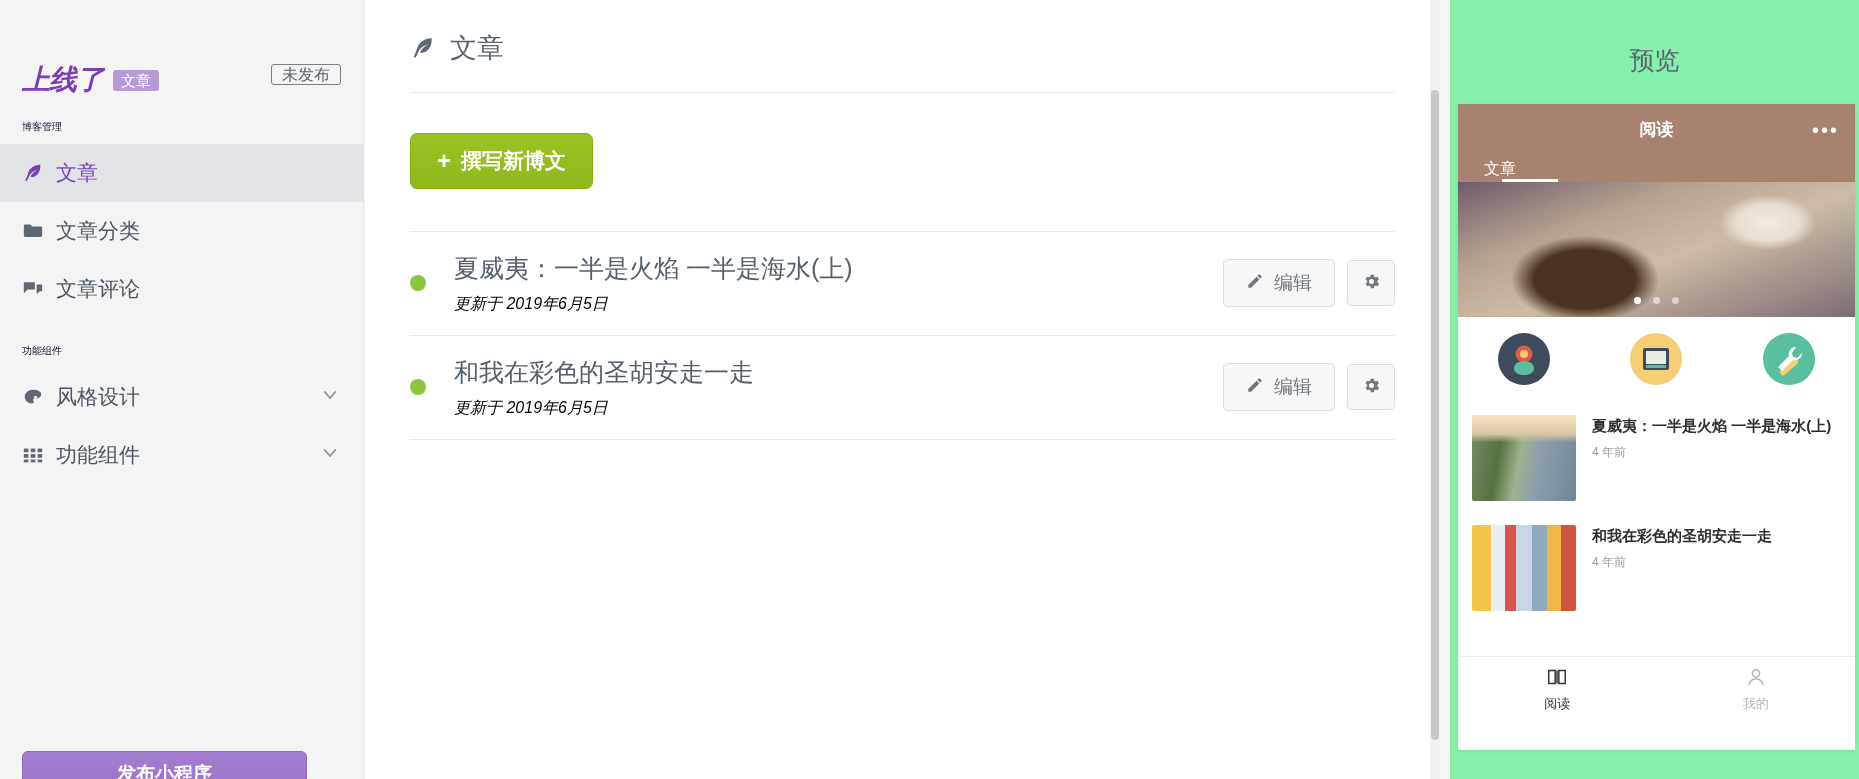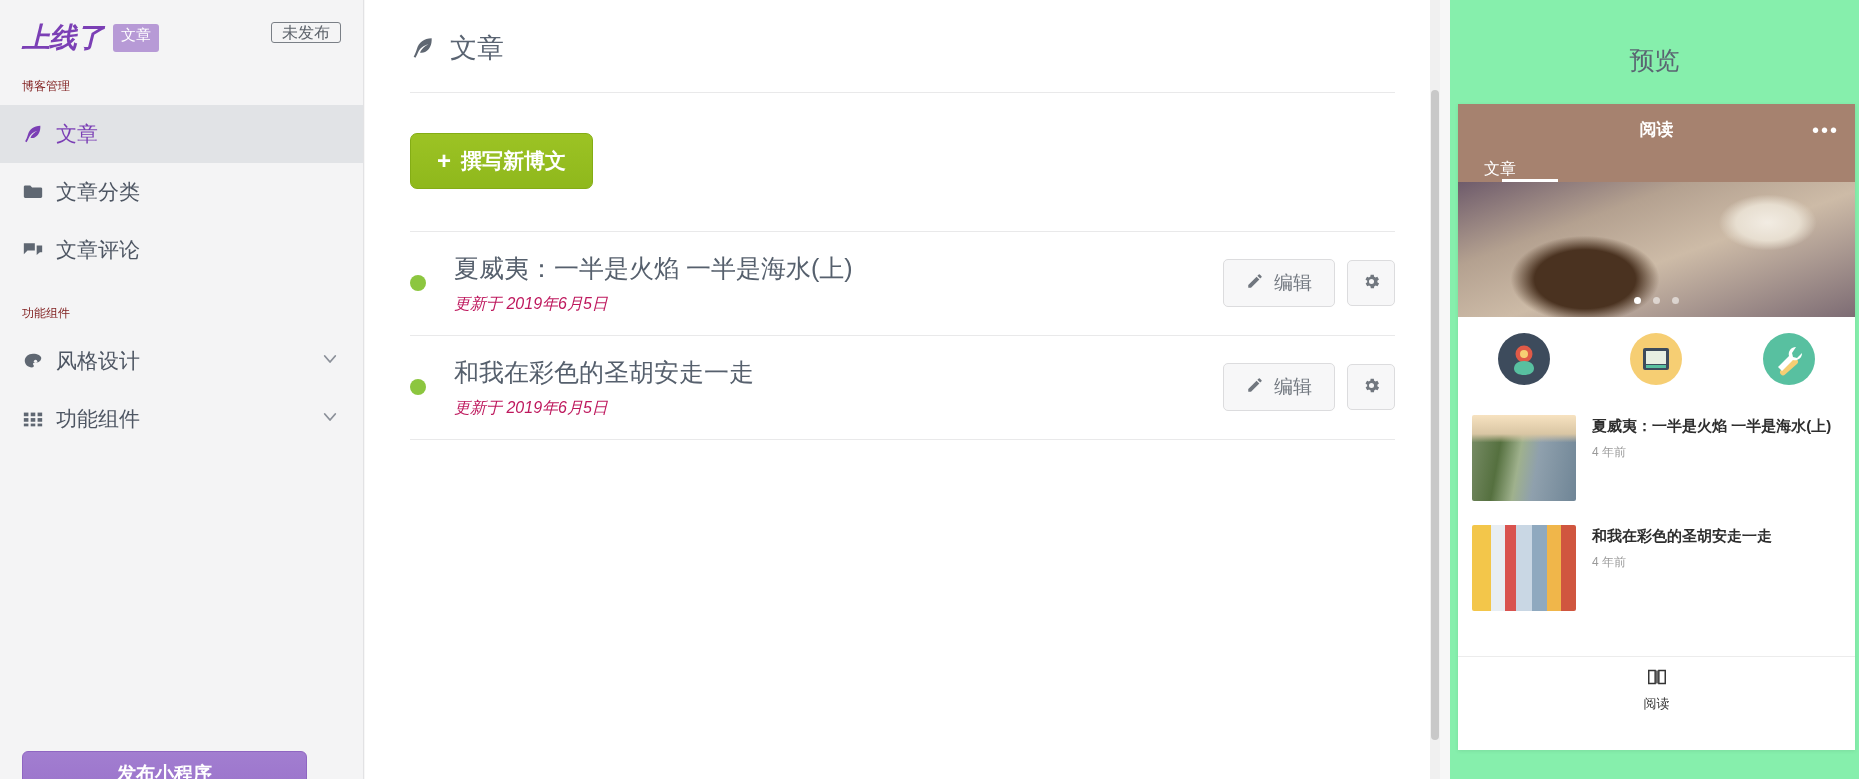--- a/index.html
+++ b/index.html
@@ -9,37 +9,37 @@
     font-family:"Liberation Sans","DejaVu Sans",sans-serif;
     background:#f7f7f7; overflow:hidden; position:relative;
   }
 
   
   #sidebar {
     position:absolute; left:0; top:0; width:364px; height:779px;
     background:#f4f4f5; border-right:1px solid #e2e2e4;
   }
   .brand-row {
-    display:flex; padding:24px 22px 0 22px; position:relative;
+    display:flex; align-items:center; padding:24px 22px 0 22px; position:relative;margin-top:42px;
   }
   .brand-logo {
     font-size:28px; font-weight:bold; font-style:italic; color:#7b3fb5;
     letter-spacing:-1px; line-height:1;
   }
   .brand-tag {
     margin-left:10px; background:#b79ad6; color:#fff; font-size:15px;
     padding:3px 8px; border-radius:3px; line-height:1;
   }
   .pub-state {
     position:absolute; right:22px; top:22px;
     border:1px solid #7a7f86; color:#5d636b; background:#f4f4f5;
     font-size:16px; padding:0 10px; border-radius:3px; line-height:1.2;
   }
   .nav-section-title {
-    color:#7f1d1d; font-size:12px; padding:26px 22px 10px 22px;
+    color:#0f172a; font-size:10px; padding:26px 22px 10px 22px;
   }
   .nav-item {
     display:flex; align-items:center; height:58px; padding:0 22px;
     color:#4e5663; font-size:21px; cursor:pointer; position:relative;
   }
   .nav-item.active { background:#e1e3e6; color:#7b3fb5; }
   .nav-ico {
     width:34px; flex:0 0 34px; display:flex; align-items:center;
     color:#5f6772;
   }
@@ -76,21 +76,21 @@
     display:flex; align-items:center; border-top:1px solid #e9e9ea;
     padding:20px 0 20px 0; min-height:98px;
   }
   .post-row:last-child { border-bottom:1px solid #e9e9ea; }
   .dot {
     width:16px; height:16px; border-radius:50%; background:#8cc63f;
     flex:0 0 16px; margin-right:28px;
   }
   .post-text { flex:1 1 auto; }
   .post-title { font-size:25px; color:#56606d; line-height:1.35; }
-  .post-meta { font-size:16px; font-style:italic; color:#be185d; margin-top:8px; }
+  .post-meta { font-size:16px; font-style:italic; color:#000000; margin-top:8px; }
   .post-actions { display:flex; align-items:center; gap:12px; }
   .btn-edit {
     display:flex; align-items:center; gap:10px;
     border:1px solid #dcdcde; background:#f7f7f8; border-radius:5px;
     padding:10px 22px; color:#71777f; font-size:19px; cursor:pointer;
   }
   .btn-gear {
     display:flex; align-items:center; justify-content:center;
     border:1px solid #dcdcde; background:#f7f7f8; border-radius:5px;
     width:48px; height:46px; color:#71777f; cursor:pointer;
@@ -403,16 +403,25 @@
     <div class="tabbar">
       <div class="tabbar-item on">
         <span>
           <svg width="22" height="22" viewBox="0 0 24 24" fill="none" stroke="currentColor" stroke-width="1.6">
             <path d="M3 5h7v14H3zM14 5h7v14h-7z"></path>
               <path d="M12 5v14"></path>
           </svg>
         </span>
         <span>阅读</span>
       </div>
+      <div class="tabbar-item">
+        <span>
+          <svg width="22" height="22" viewBox="0 0 24 24" fill="none" stroke="currentColor" stroke-width="1.6">
+            <circle cx="12" cy="8" r="4"></circle>
+              <path d="M4.5 21c0-4.1 3.4-7 7.5-7s7.5 2.9 7.5 7"></path>
+          </svg>
+        </span>
+        <span>我的</span>
+      </div>
     </div>
 
   </div>
 </div>
 
 </body></html>

